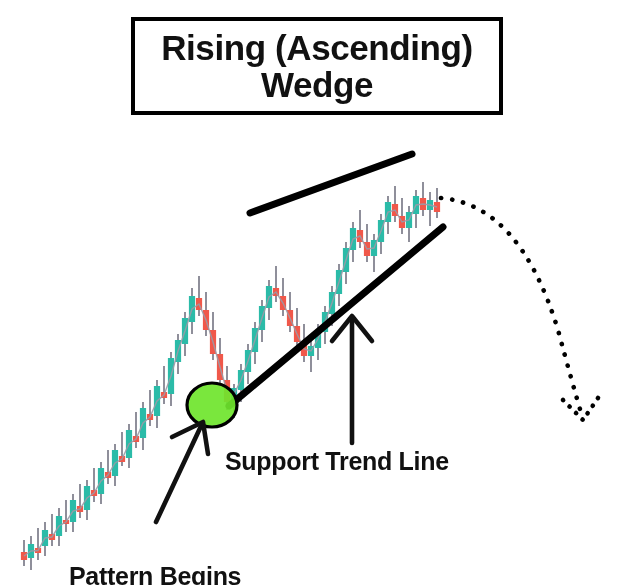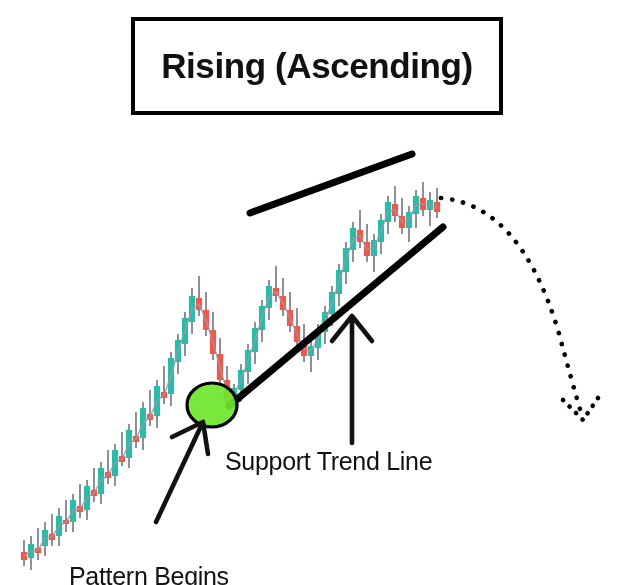--- a/index.html
+++ b/index.html
@@ -48,21 +48,21 @@
     font-weight: bold;
     color: #111111;
     line-height: 1.06;
     letter-spacing: -0.4px;
     text-align: center;
     white-space: nowrap;
   }
   .annot-label {
     position: absolute;
     font-size: 25px;
-    font-weight: normal;
+    font-weight: bold;
     color: #111111;
     letter-spacing: -0.3px;
     white-space: nowrap;
     z-index: 6;
   }
   #label-support { left: 225px; top: 447px; }
   #label-pattern { left: 69px; top: 526px; margin-top: 36px; }
 </style>
 </head>
 <body>
@@ -213,19 +213,20 @@
     </g>
 
     <g>
       <line x1="156" y1="522" x2="202" y2="424" stroke="#111111" stroke-width="4.6" stroke-linecap="round"></line>
       <path d="M 172 437 L 203 422 L 208 454" fill="none" stroke="#111111" stroke-width="4.6" stroke-linecap="round" stroke-linejoin="round"></path>
     </g>
   </svg>
 
   <div class="title-box">
     <div class="title-line">Rising (Ascending)</div>
+    <div class="title-line">Wedge</div>
   </div>
 
   <div class="annot-label" id="label-support">Support Trend Line</div>
 
   <div class="annot-label" id="label-pattern">Pattern Begins</div>
 
 </div>
 
 </body></html>

